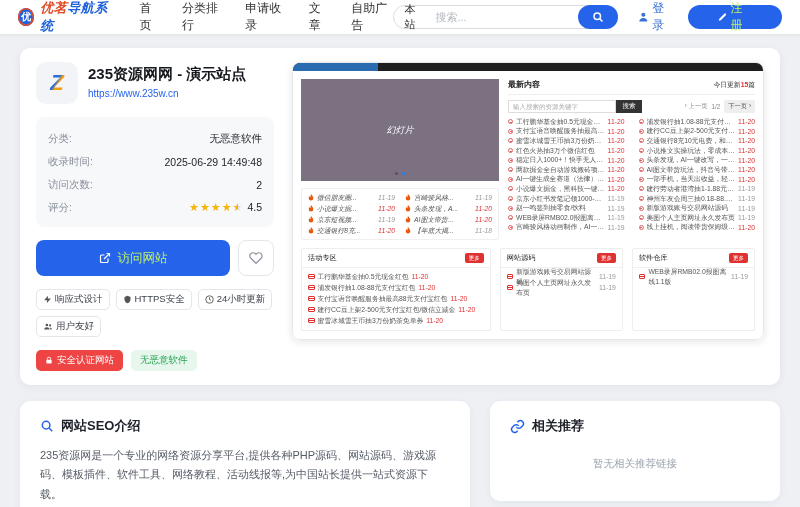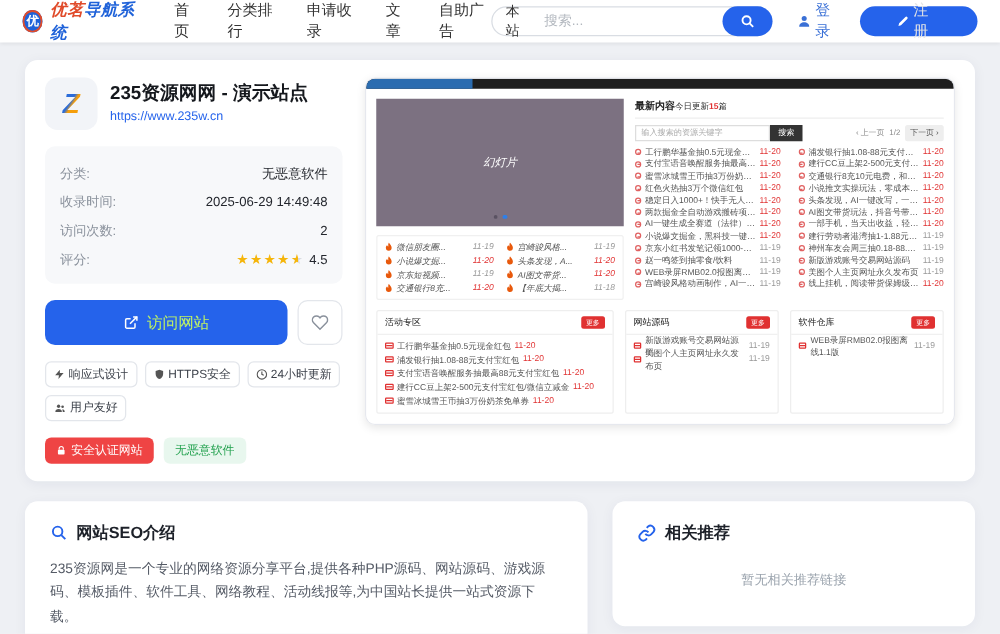--- a/index.html
+++ b/index.html
@@ -17,21 +17,21 @@
   .mainnav { display:flex; gap:22px; margin-left:26px; }
   .mainnav a { font-size:12px; color:#333; text-decoration:none; cursor:pointer; }
   .search-wrap { margin-left:auto; display:flex; align-items:center; border:1px solid #d9dde3;
     border-radius:14px; height:24px; padding-left:11px; background:#fff; }
   .search-scope { font-size:11px; color:#333; margin-right:10px; }
   .search-input { border:none; outline:none; font-size:11px; width:150px; color:#333; background:transparent; }
   .search-input::placeholder { color:#b3b8bf; }
   .search-btn { width:42px; height:24px; margin:-1px -1px -1px 0; border:none; border-radius:14px;
     background:#2563eb; display:grid; place-items:center; cursor:pointer; }
   .login { display:flex; align-items:center; gap:4px; margin-left:20px; font-size:12px; color:#3a70d6; cursor:pointer; }
-  .register { display:flex; align-items:center; gap:4px; margin-left:14px; background:#2563eb; color:#e5e5e5;
+  .register { display:flex; align-items:center; gap:4px; margin-left:14px; background:#2563eb; color:#bef264;
     font-size:12px; height:24px; padding:0 30px; border-radius:13px; cursor:pointer; }
 
   
   .main-card { margin:14px 20px 0; background:#fff; border-radius:10px; padding:14px 16px;
     box-shadow:0 2px 10px rgba(17,38,91,.06); display:flex; gap:18px; }
   .left-col { width:238px; flex:none; }
   .site-head { display:flex; gap:10px; align-items:flex-start; }
   .site-logo { width:42px; height:42px; border-radius:10px; background:#f2f4f8; display:grid; place-items:center; }
   .site-title { font-size:15px; color:#15181d; margin:3px 0 4px; font-weight:bold; }
   .site-url { font-size:10px; color:#2563eb; }
@@ -68,21 +68,21 @@
   .pv-left { width:198px; flex:none;font-style:italic; }
   .pv-slide { height:102px; background:#7c7181; color:#fff; display:grid; place-items:center;
     font-size:9px; position:relative; }
   .pv-dots { position:absolute; bottom:6px; left:0; right:0; display:flex; justify-content:center; gap:4px; }
   .pv-dot { width:3.5px; height:3.5px; border-radius:50%; background:#5a5262; }
   .pv-dot.active { background:#2f7fe8; }
   .pv-hot { margin-top:7px; border:1px solid #f0f0f0; border-radius:2px; padding:3px 6px;
     display:grid; grid-template-columns:1fr 1fr; column-gap:10px; }
   .pv-hot-item { display:flex; align-items:center; gap:3px; height:11px; font-size:6.8px; color:#555; min-width:0; }
   .pv-right { flex:1; min-width:0; }
-  .pv-right-head { display:flex; justify-content:flex-start; align-items:center;
+  .pv-right-head { display:flex; justify-content:space-between; align-items:center;
     border-bottom:1px solid #eee; padding-bottom:4px; }
   .pv-right-title { font-size:8px; font-weight:bold; color:#222; }
   .pv-update { font-size:6.8px; color:#333; }
   .pv-update b { color:#e03131; }
   .pv-search-row { display:flex; align-items:center; margin:5px 0 4px; }
   .pv-search-input { width:108px; height:13px; border:1px solid #ddd; font-size:6.5px; padding:0 4px;
     color:#555; outline:none; }
   .pv-search-input::placeholder { color:#aaa; }
   .pv-search-btn { width:26px; height:13px; border:none; background:#333; color:#fff; font-size:6.5px; cursor:pointer; }
   .pv-pager { margin-left:auto; display:flex; align-items:center; gap:4px; font-size:6.3px; color:#888; }

